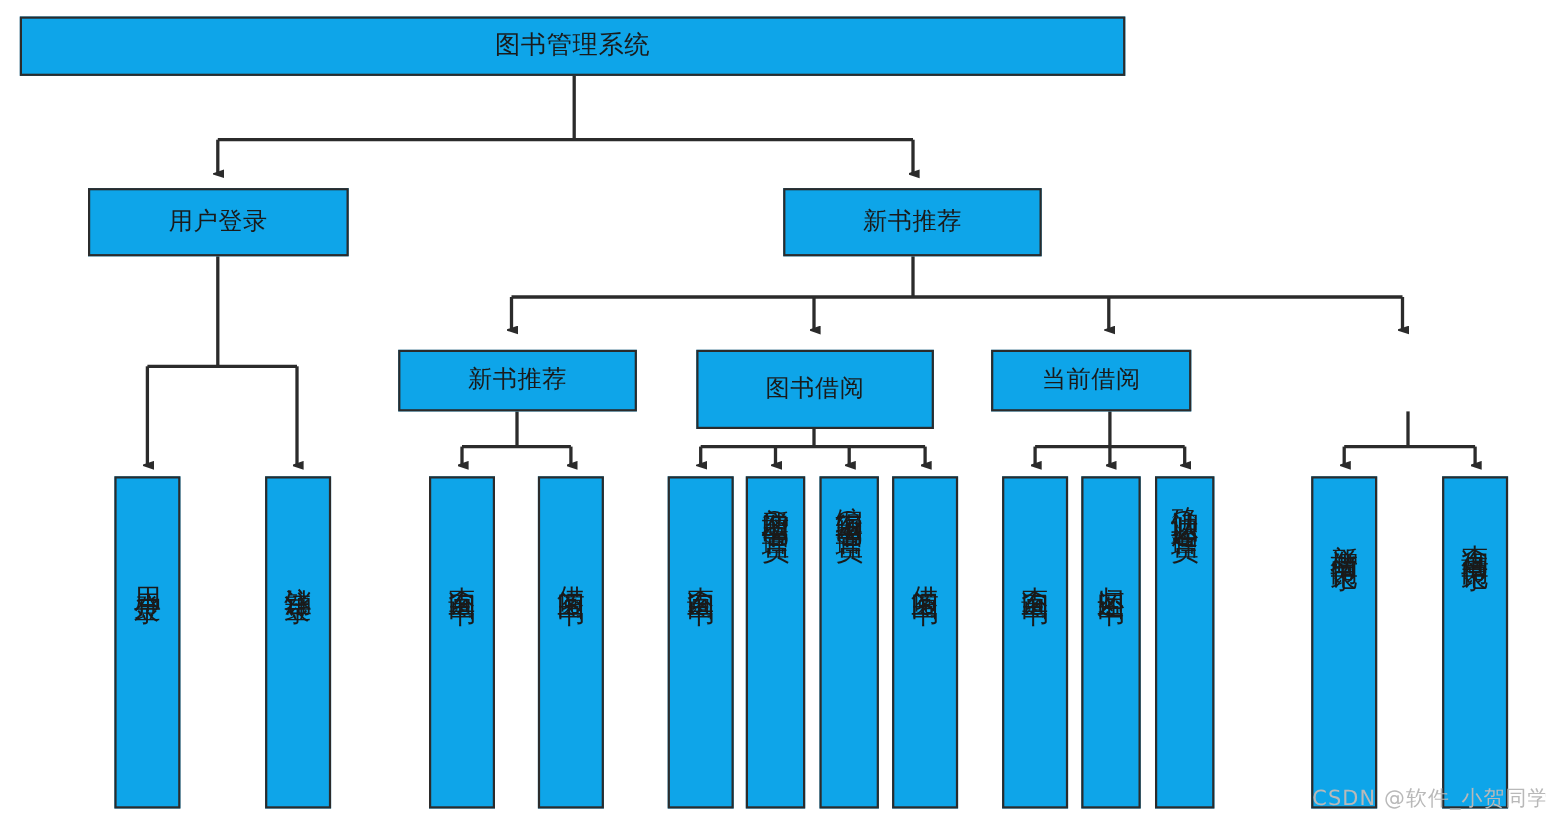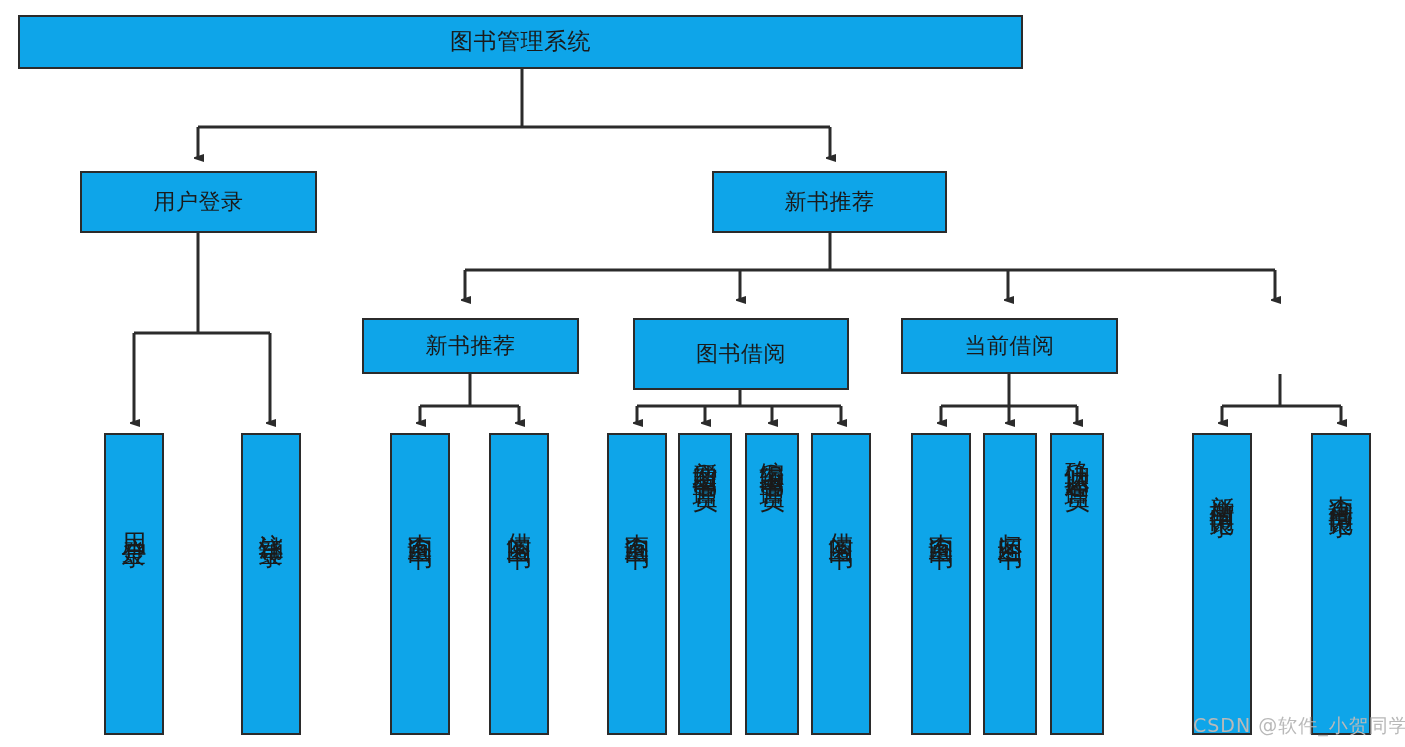--- a/index.html
+++ b/index.html
@@ -136,21 +136,21 @@
   <div class="node horiz" style="left:712px; top:171px; width:235px; height:62px;">
     <span class="lbl">新书推荐</span>
   </div>
 
   <div class="node horiz" style="left:362px; top:318px; width:217px; height:56px;">
     <span class="lbl">新书推荐</span>
   </div>
   <div class="node horiz" style="left:633px; top:318px; width:216px; height:72px;">
     <span class="lbl">图书借阅</span>
   </div>
-  <div class="node horiz" style="left:901px; top:318px; width:217px; height:56px;">
+  <div class="node horiz" style="left:901px; top:318px; width:182px; height:56px;">
     <span class="lbl">当前借阅</span>
   </div>
 
   <div class="node vert" style="left:104px; top:433px; width:60px; height:302px; padding-top:78px;">
     <span class="lbl">用户登录</span>
   </div>
   <div class="node vert" style="left:241px; top:433px; width:60px; height:302px; padding-top:78px;">
     <span class="lbl">注销登录</span>
   </div>
 

